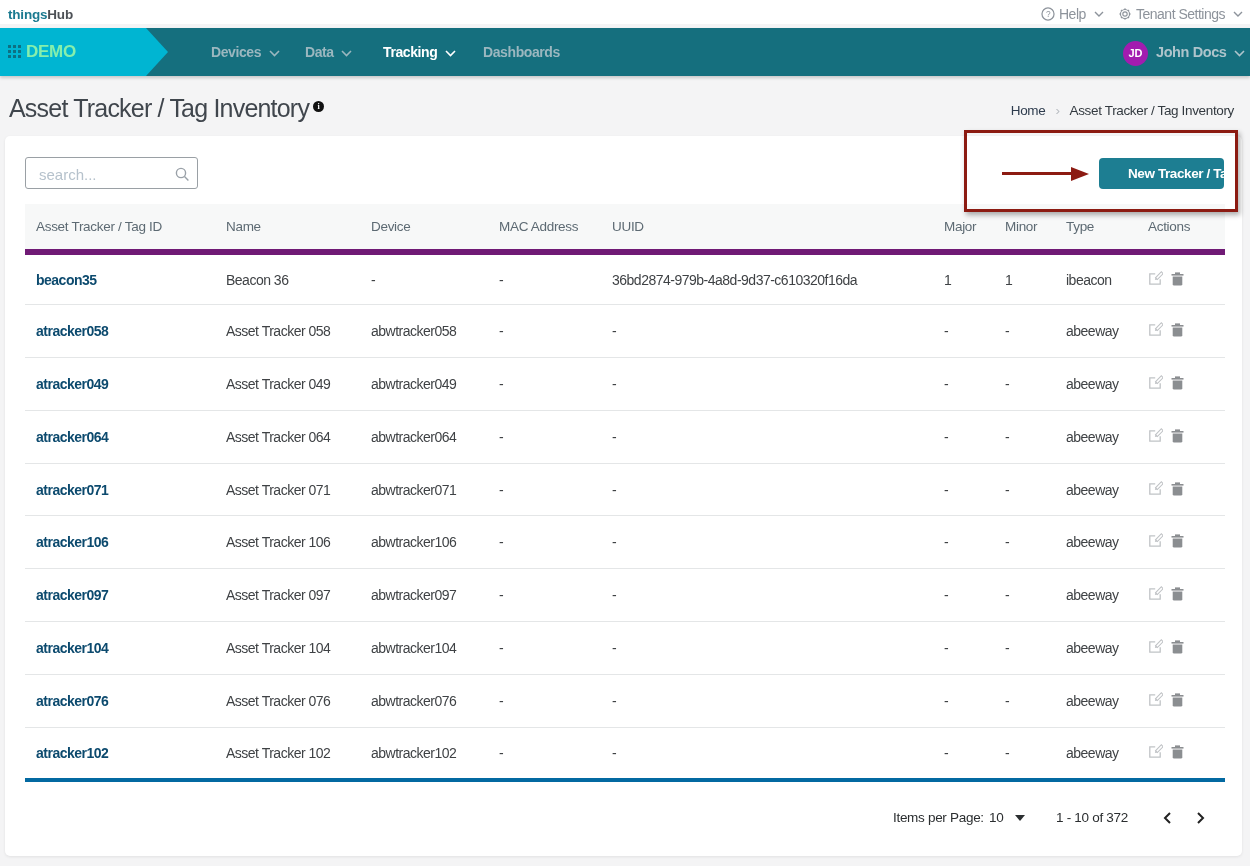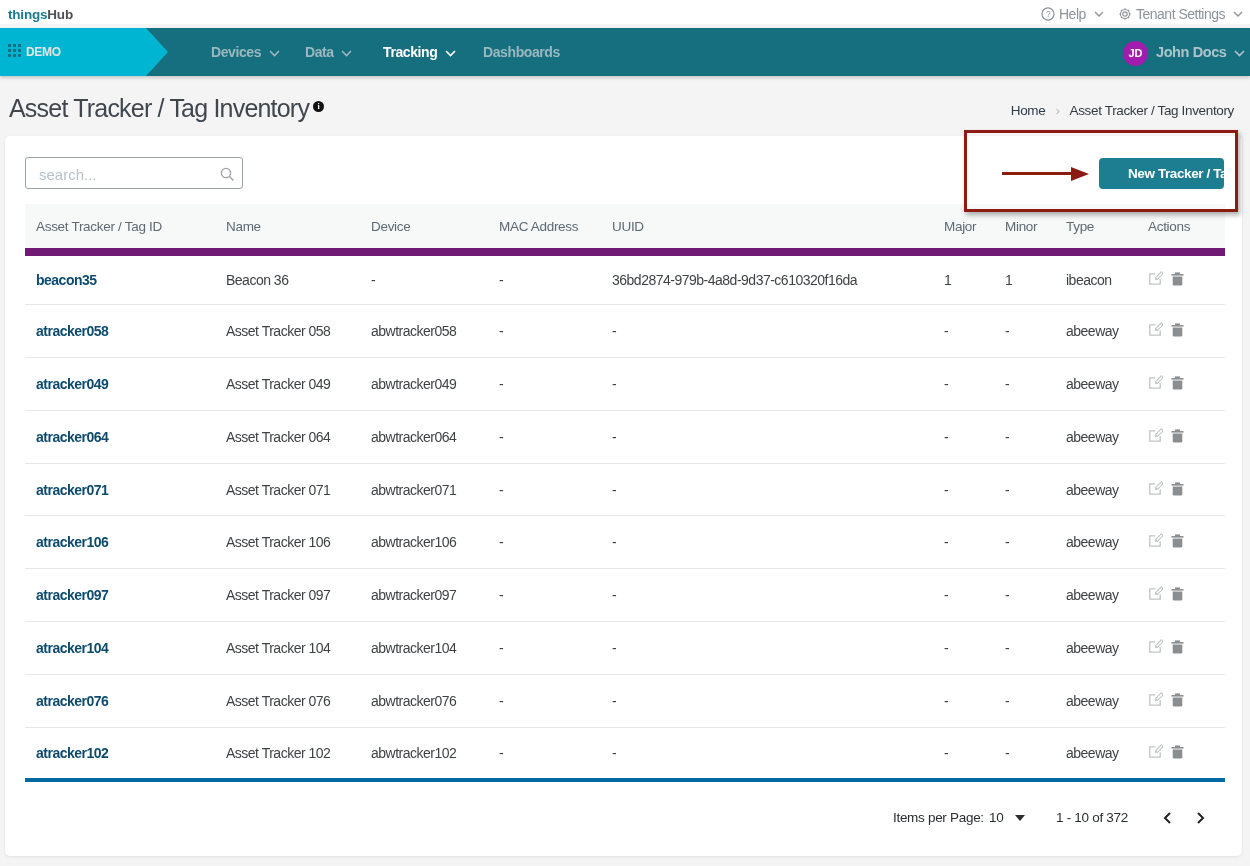--- a/index.html
+++ b/index.html
@@ -12,42 +12,42 @@
   #logo .t1 { color:#1b7a90; }
   #logo .t2 { color:#4d5156; }
   .topright { position:absolute; top:0; height:28px; display:flex; align-items:center; color:#8d939b; font-size:14px; letter-spacing:-0.5px; white-space:nowrap; }
 
   
   #nav { position:absolute; top:28px; left:0; width:1250px; height:48px; background:#156f7e; box-shadow:0 2px 3px rgba(0,0,0,0.18); }
   #banner { position:absolute; left:0; top:0; width:146px; height:48px; background:#00b5d2; }
   #banner:after { content:""; position:absolute; left:146px; top:0; width:0; height:0; border-top:24px solid transparent; border-bottom:24px solid transparent; border-left:22px solid #00b5d2; border-top-width:24px; border-bottom-width:24px; }
   .navitem { position:absolute; top:0; height:48px; line-height:48px; font-size:14px; font-weight:bold; color:#9bb7bf; white-space:nowrap; letter-spacing:-0.4px; }
   .navitem.active { color:#ffffff; }
-  #demo { position:absolute; left:8px; top:0; height:48px; line-height:48px; color:#e5e5e5; font-weight:bold; font-size:12px; letter-spacing:-0.3px; }
+  #demo { position:absolute; left:8px; top:0; height:48px; line-height:48px; color:#86efac; font-weight:bold; font-size:17px; letter-spacing:-0.3px; }
 
   
   #avatar { position:absolute; left:1123px; top:13px; width:25px; height:25px; border-radius:50%; background:#a21caf; color:#fff; font-size:11px; font-weight:bold; text-align:center; line-height:25px; }
   #username { position:absolute; left:1156px; top:0; height:32px; line-height:48px; color:#aec4cb; font-weight:bold; font-size:14.5px; letter-spacing:-0.4px; white-space:nowrap; }
 
   
   #title { position:absolute; left:9px; top:94px; font-size:25px; color:#40464d; font-weight:normal; letter-spacing:-0.8px; }
   #infodot { position:absolute; left:313px; top:101px; width:11px; height:11px; border-radius:50%; background:#111; color:#fff; font-size:8px; font-weight:bold; text-align:center; line-height:11px; font-family:"Liberation Serif",serif; }
   #crumbs { position:absolute; top:103px; right:16px; font-size:13.5px; color:#2e3c4e; letter-spacing:-0.35px; }
   #crumbs .sep { color:#b9bdc2; margin:0 10px; }
   #crumbs .c2 { color:#333a40; }
 
   
   #card { position:absolute; left:5px; top:136px; width:1237px; height:720px; background:#ffffff; border-radius:5px; box-shadow:0 1px 3px rgba(0,0,0,0.08); }
-  #search { position:absolute; left:20px; top:21px; width:218px; height:32px; border:1px solid #9aa0a5; border-radius:3px; background:#fff; }
+  #search { position:absolute; left:20px; top:21px; width:173px; height:32px; border:1px solid #9aa0a5; border-radius:3px; background:#fff; }
   #search .ph { position:absolute; left:13px; top:8px; font-size:15px; color:#b6c2cc; }
   #search svg { position:absolute; right:7px; top:9px; }
 
   
   #tbl { position:absolute; left:20px; top:68px; width:1200px; border-collapse:collapse; table-layout:fixed; }
-  #tbl th { background:#f7f8f8; height:48px; font-size:13.5px; font-weight:normal; color:#5d6a73; text-align:left; padding:0 0 0 11px; border-bottom:8px solid #701a75; letter-spacing:-0.3px; }
+  #tbl th { background:#f7f8f8; height:48px; font-size:13.5px; font-weight:normal; color:#5d6a73; text-align:left; padding:0 0 0 11px; border-bottom:6px solid #701a75; letter-spacing:-0.3px; }
   #tbl td { height:52.8px; font-size:14px; color:#3f4245; text-align:left; padding:0 0 0 11px; border-bottom:1px solid #e4e6e7; letter-spacing:-0.5px; }
   #tbl tr:last-child td { border-bottom:4px solid #0369a1; }
   #tbl td.id { color:#0c4a6e; font-weight:bold; }
   #tbl td.act { white-space:nowrap; }
 
   
   #redbox { position:absolute; left:964px; top:130px; width:274px; height:82px; border:3px solid #8c1b12; box-shadow:2px 3px 5px rgba(0,0,0,0.32); }
   #arrowline { position:absolute; left:1002px; top:172px; width:74px; height:3px; background:#8c1b12; }
   #arrowhead { position:absolute; left:1071px; top:166.5px; width:0; height:0; border-top:7px solid transparent; border-bottom:7px solid transparent; border-left:18px solid #8c1b12; }
   #newbtn { position:absolute; left:1099px; top:158px; width:125px; height:31px; background:#1d7e92; border-radius:4px; color:#fff; font-size:13.5px; font-weight:bold; text-align:center; line-height:31px; letter-spacing:-0.4px; white-space:nowrap;padding-left:29px; }

